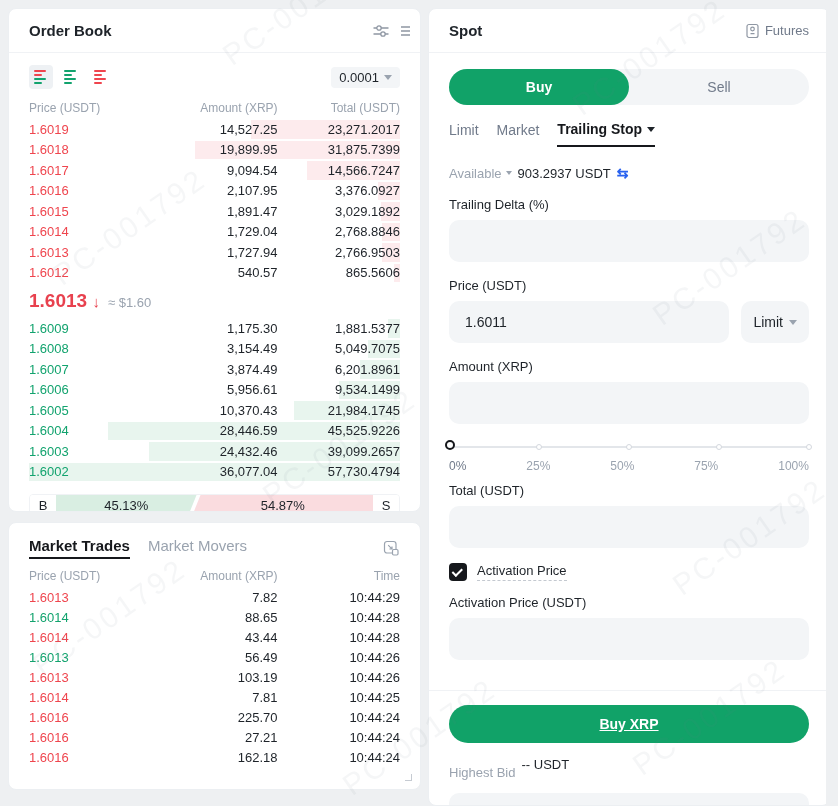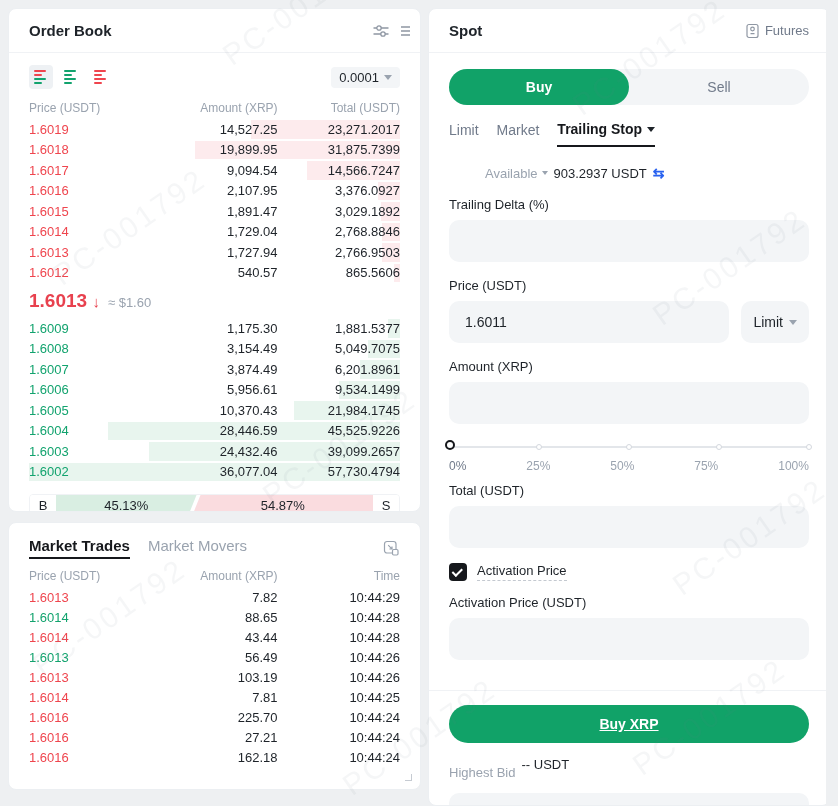--- a/index.html
+++ b/index.html
@@ -73,21 +73,21 @@
 
   .seg { display:flex; background:#f3f5f7; border-radius:18px; height:36px; }
   .seg-btn { flex:1; display:flex; align-items:center; justify-content:center; font-size:14px;
              color:#707a8a; border-radius:18px; cursor:pointer; }
   .seg-btn.active { background:#11a268; color:#fff; font-weight:700; }
 
   .ord-tabs { display:flex; gap:18px; margin-top:16px; }
   .ord-tab { font-size:14px; color:#707a8a; padding-bottom:8px; cursor:pointer; display:flex; align-items:center; gap:5px; }
   .ord-tab.active { color:#16181c; font-weight:700; border-bottom:2.5px solid #16181c; }
 
-  .avail { display:flex; align-items:center; gap:6px; margin-top:18px; font-size:13px;margin-left:36px; }
+  .avail { display:flex; align-items:center; gap:6px; margin-top:18px; font-size:13px; }
   .avail .lbl { color:#9aa3af; display:flex; align-items:center; gap:4px; cursor:pointer; }
   .avail .val { color:#1e2329; font-weight:500; }
   .swap { color:#2962ef; font-size:14px; font-weight:700; cursor:pointer; }
 
   .f-label { font-size:13px; color:#1e2329; margin-top:16px; }
   .f-input { margin-top:8px; height:42px; background:#f3f5f7; border:none; border-radius:10px;
              width:100%; font-size:14px; color:#1e2329; padding:0 16px; outline:none;
              font-family:"Liberation Sans",sans-serif; }
   .price-row { display:flex; gap:12px; margin-top:8px; }
   .price-row .f-input { margin-top:0; flex:1; }

